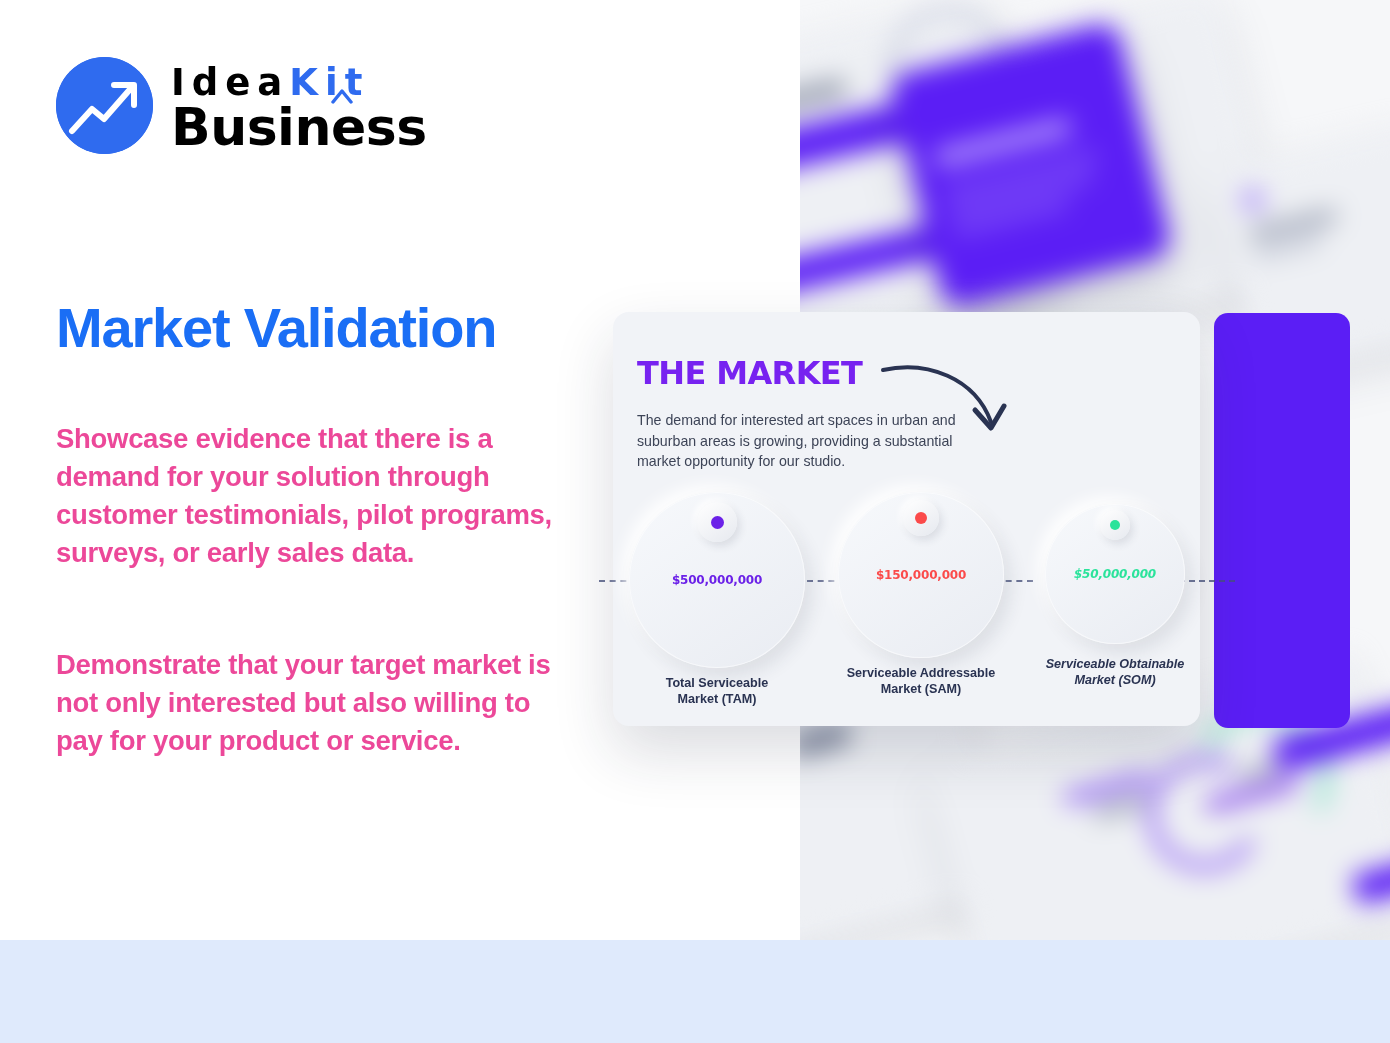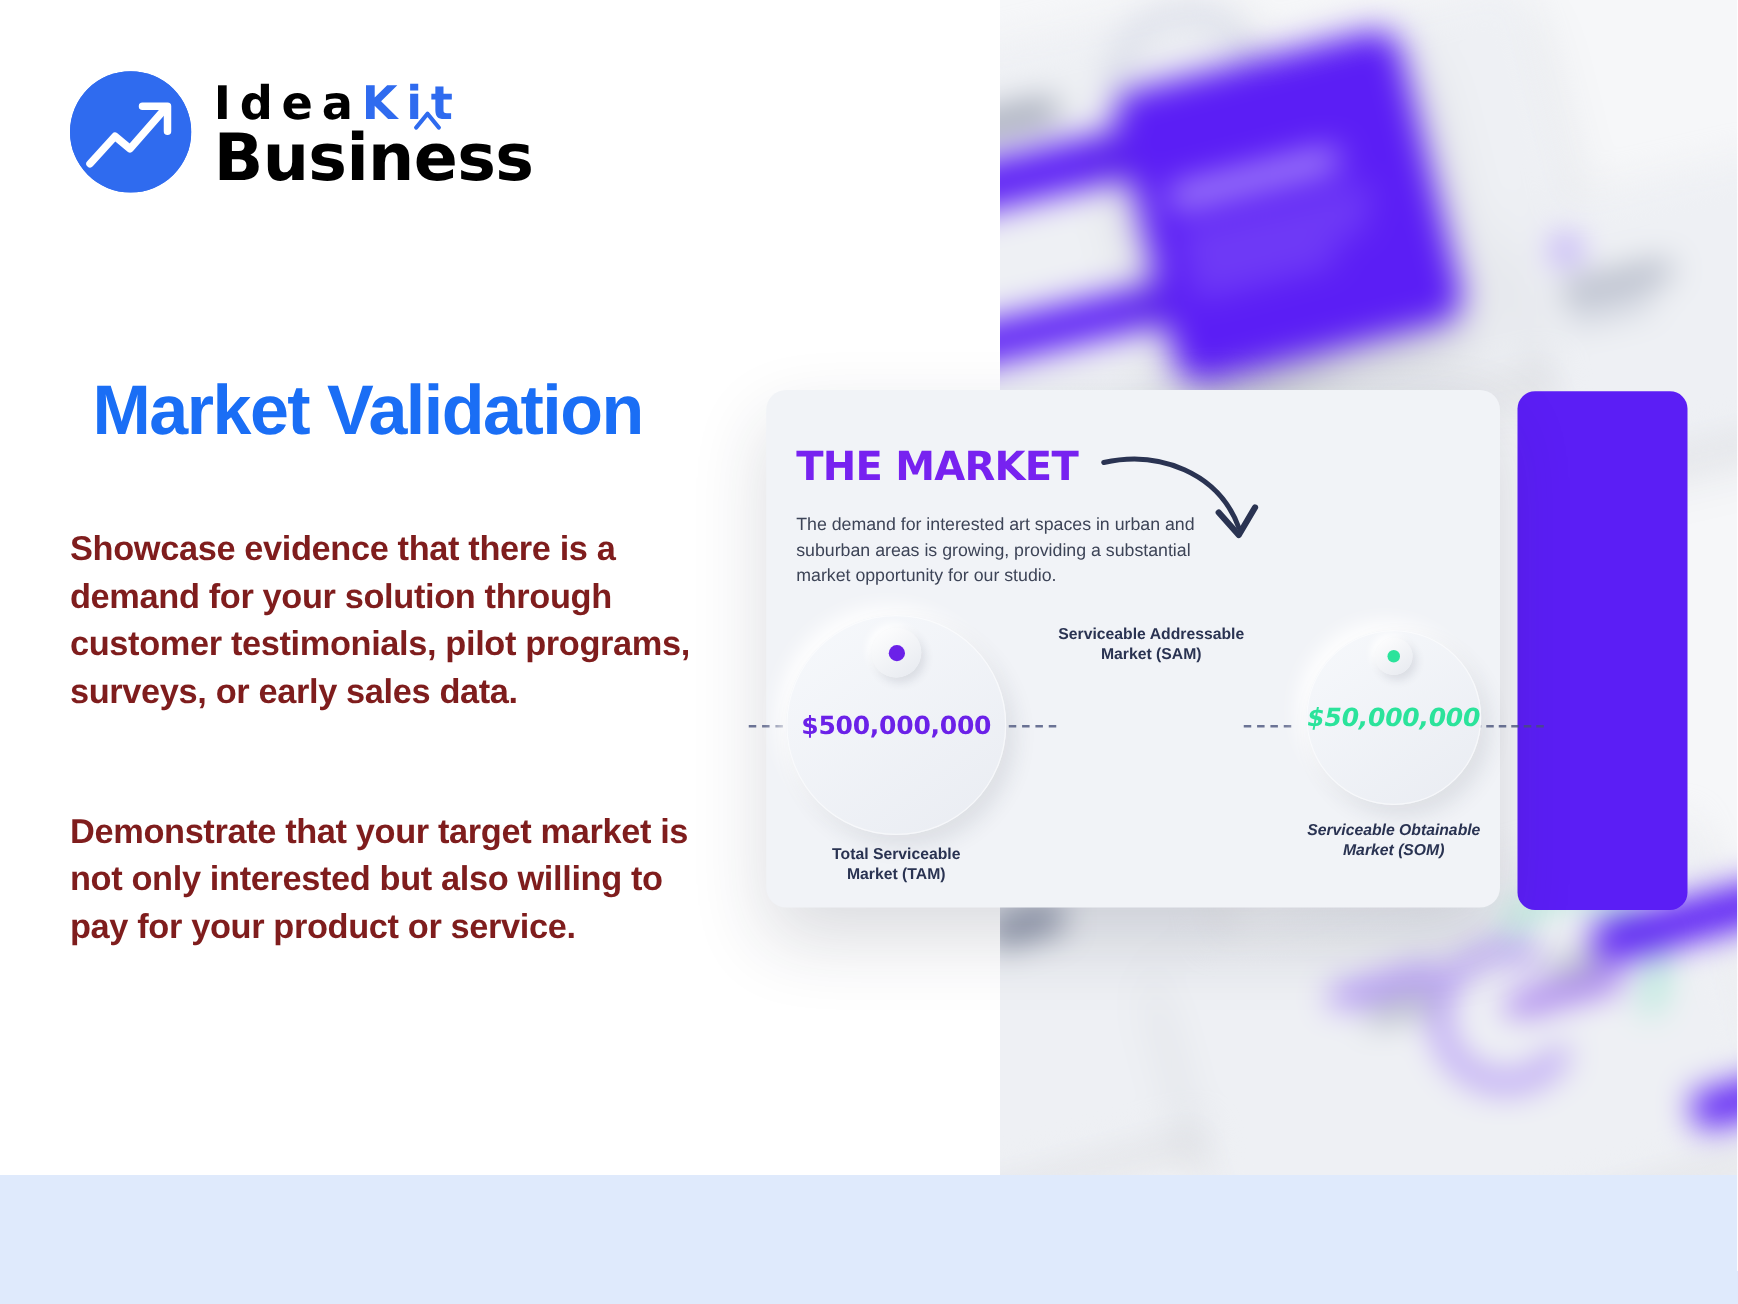--- a/index.html
+++ b/index.html
@@ -72,32 +72,31 @@
 
   
   #page-title {
     position: absolute;
     left: 56px; top: 297px;
     font-size: 56px;
     font-weight: 700;
     color: #1A6EF5;
     letter-spacing: -1.2px;
     line-height: 1.12;
-    margin-left: 18px;
   }
 
   
   .body-para {
     position: absolute;
     left: 56px;
     width: 520px;
     font-size: 27.5px;
     font-weight: 700;
     line-height: 1.38;
-    color: #7f1d1d;
+    color: #ec4899;
     letter-spacing: -0.3px;
   }
   #para-1 { top: 420px; }
   #para-2 { top: 646px; }
 
   
   #right-panel {
     position: absolute;
     left: 793px; top: 0;
     width: 597px;
@@ -189,21 +188,21 @@
     border-radius: 50%;
     background: linear-gradient(145deg, #ffffff 0%, #e6e9ef 100%);
     box-shadow: 3px 4px 8px rgba(40,46,70,0.12),
                -3px -3px 7px rgba(255,255,255,0.95);
     display: flex;
     align-items: center;
     justify-content: center;
   }
   .dot { border-radius: 50%; }
   .amount {
-    font-size: 20px;
+    font-size: 12px;
     font-weight: 700;
     letter-spacing: -0.2px;
     font-family: "DejaVu Sans", sans-serif;
     position: relative;
     z-index: 2;
   }
   .metric-label {
     margin-top: 8px;
     font-size: 12.6px;
     font-weight: 700;
@@ -314,20 +313,26 @@
           <div class="knob" style="top:10px; width:40px; height:40px;">
             <div class="dot" style="width:13px; height:13px; background:#6B21E8;"></div>
           </div>
           <div class="amount" style="color:#6B21E8;">$500,000,000</div>
         </div>
         <div class="metric-label">Total Serviceable
 Market (TAM)</div>
       </div>
 
       <div class="metric" style="left:213px; width:190px;">
+        <div class="disc" style="width:166px; height:166px;">
+          <div class="knob" style="top:8px; width:36px; height:36px;">
+            <div class="dot" style="width:12px; height:12px; background:#FB4A4A;"></div>
+          </div>
+          <div class="amount" style="color:#FB4A4A;">$150,000,000</div>
+        </div>
         <div class="metric-label">Serviceable Addressable
 Market (SAM)</div>
       </div>
 
       <div class="metric" style="left:416px; width:172px;font-style:italic;">
         <div class="disc" style="width:140px; height:140px; margin-top:12px;">
           <div class="knob" style="top:6px; width:30px; height:30px;">
             <div class="dot" style="width:10px; height:10px; background:#2BE39B;"></div>
           </div>
           <div class="amount" style="color:#2BE39B;">$50,000,000</div>

